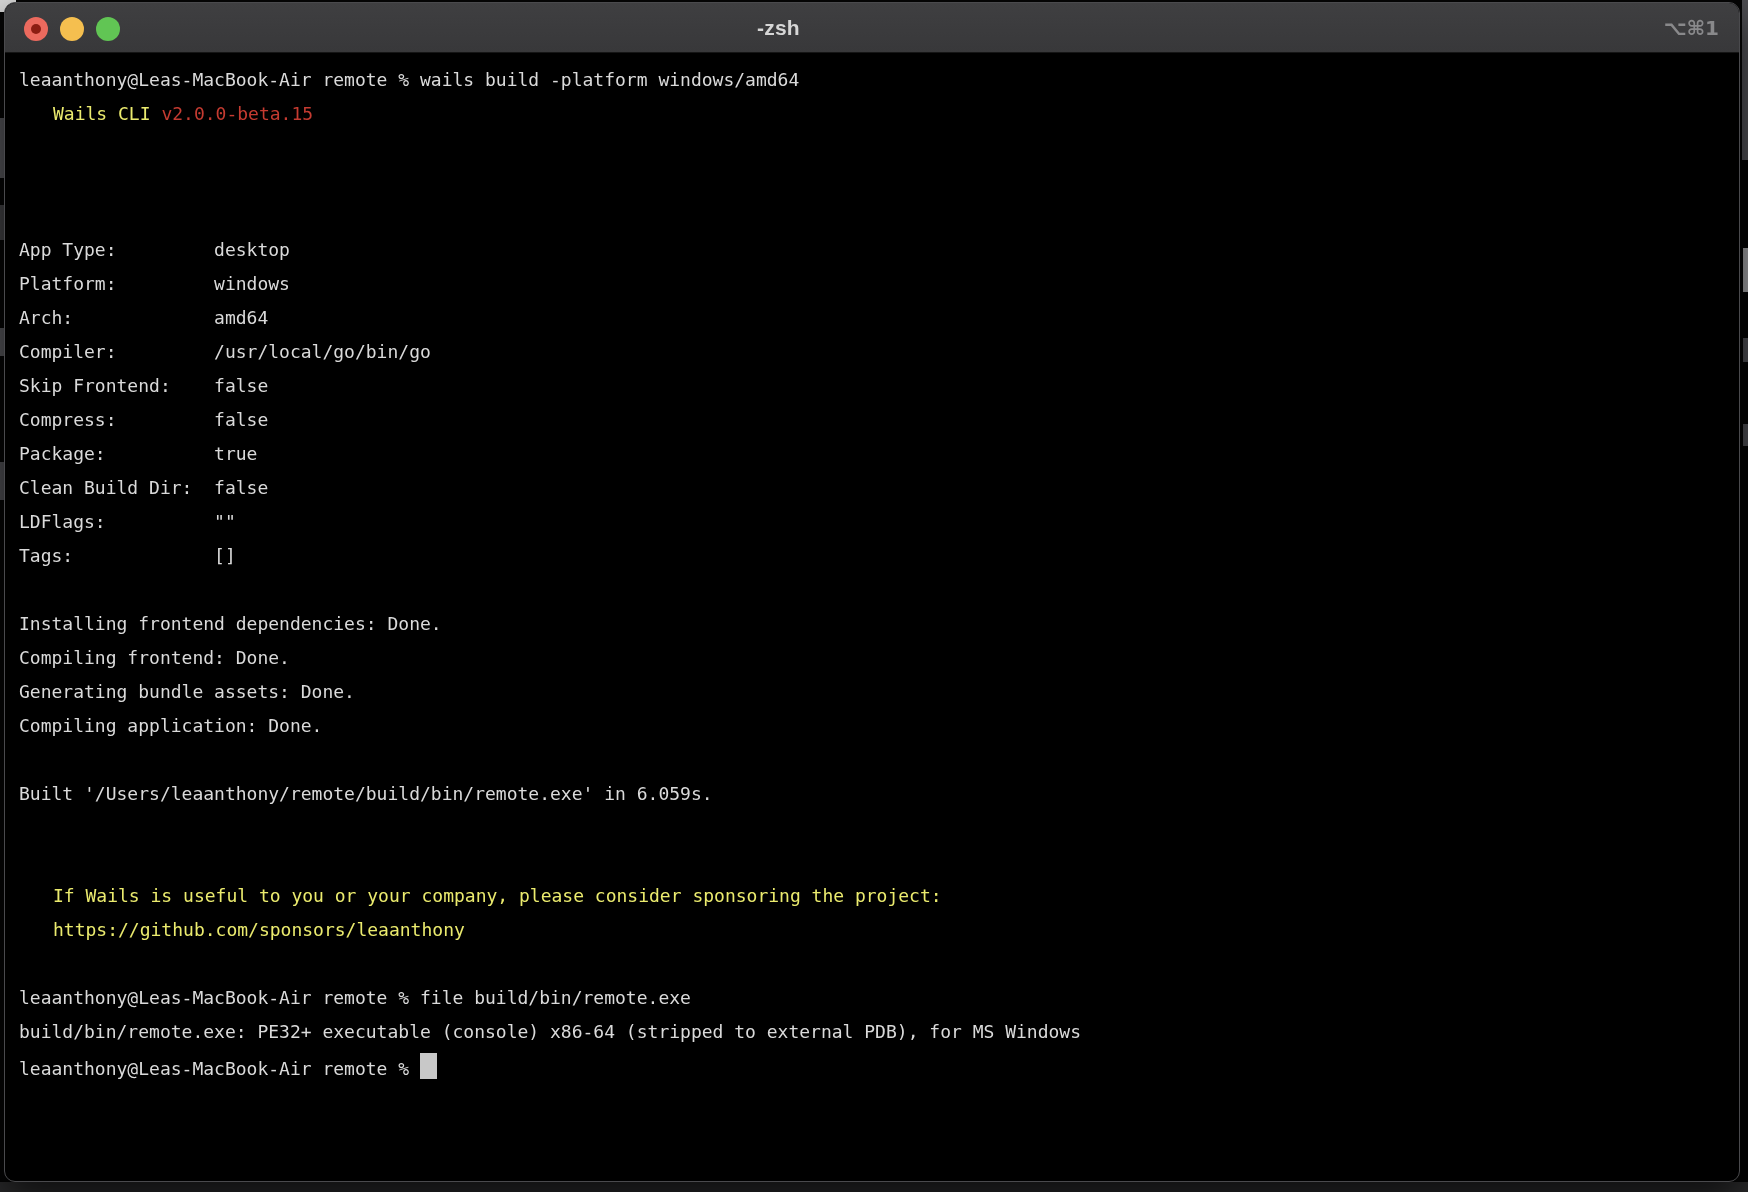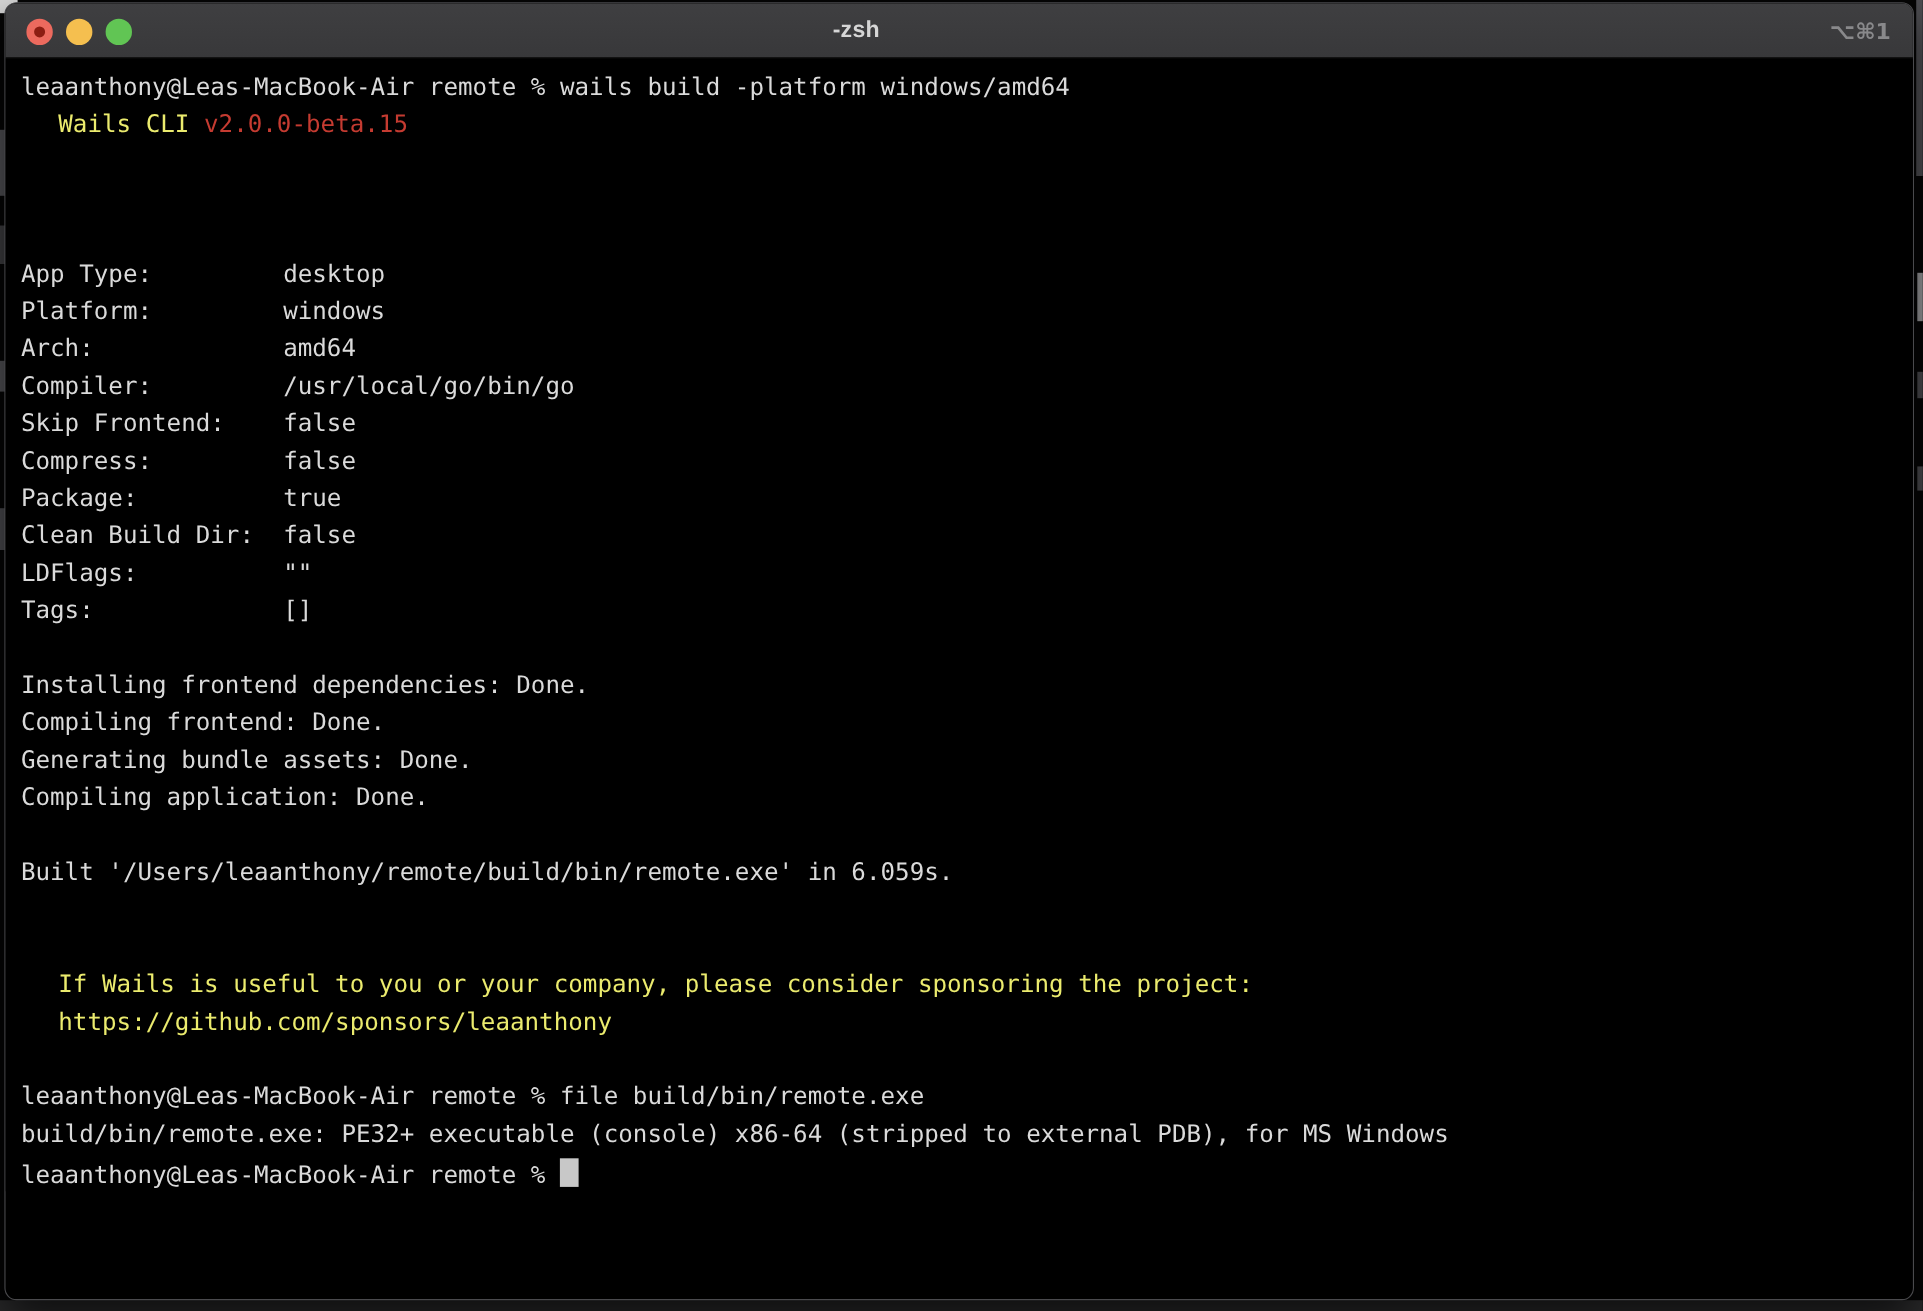--- a/index.html
+++ b/index.html
@@ -76,21 +76,21 @@
     font-weight: bold;
     color: var(--shortcut_text);
     font-family: "DejaVu Sans", "Liberation Sans", sans-serif;
   }
   
   .terminal {
     margin: 0;
     padding: 10px 0 0 14px;
     background: var(--term_bg);
     font-family: "DejaVu Sans Mono", monospace;
-    font-size: 22px;
+    font-size: 18px;
     line-height: 34px;
     color: var(--default_text);
     white-space: pre;
   }
   .term-line { height: 34px; white-space: pre; }
   .c-default { color: var(--default_text); }
   .c-yellow  { color: var(--ansi_yellow); margin-left: 34px; }
   .c-red     { color: var(--ansi_red); }
   .cursor {
     display: inline-block;

